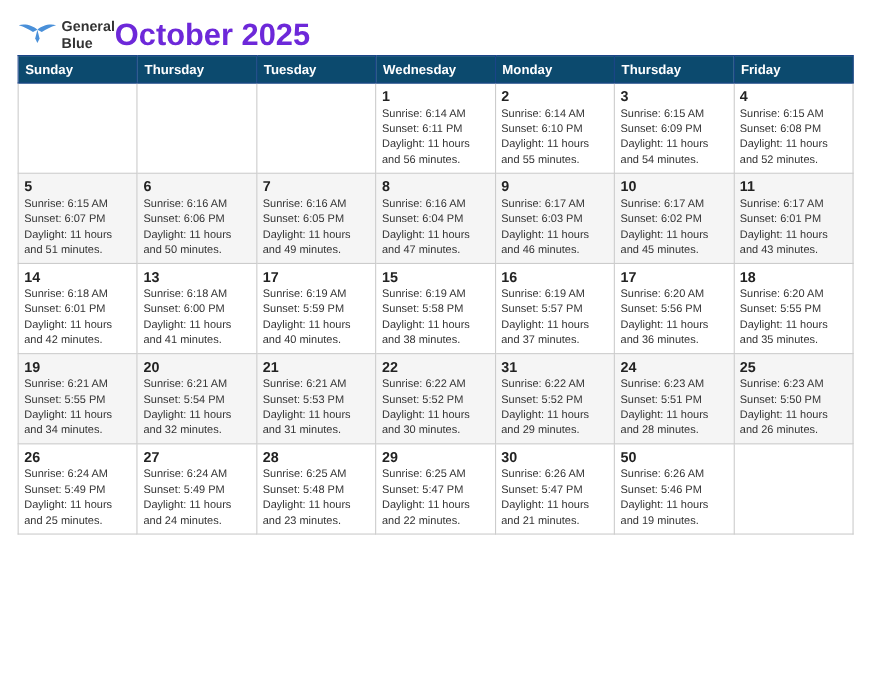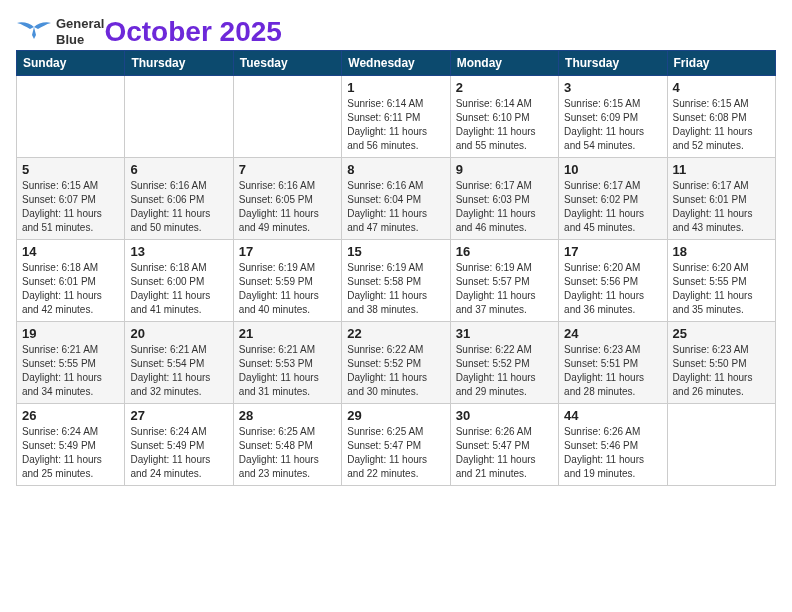--- a/index.html
+++ b/index.html
@@ -333,21 +333,21 @@
 and 22 minutes.</div>
         </td>
         <td>
           <div class="day-number">30</div>
           <div class="day-info" style="white-space: pre-line;">Sunrise: 6:26 AM
 Sunset: 5:47 PM
 Daylight: 11 hours
 and 21 minutes.</div>
         </td>
         <td>
-          <div class="day-number">44</div>
+          <div class="day-number">50</div>
           <div class="day-info" style="white-space: pre-line;">Sunrise: 6:26 AM
 Sunset: 5:46 PM
 Daylight: 11 hours
 and 19 minutes.</div>
         </td>
         <td class="empty-cell"></td>
       </tr>
     </tbody>
 </table>
 

